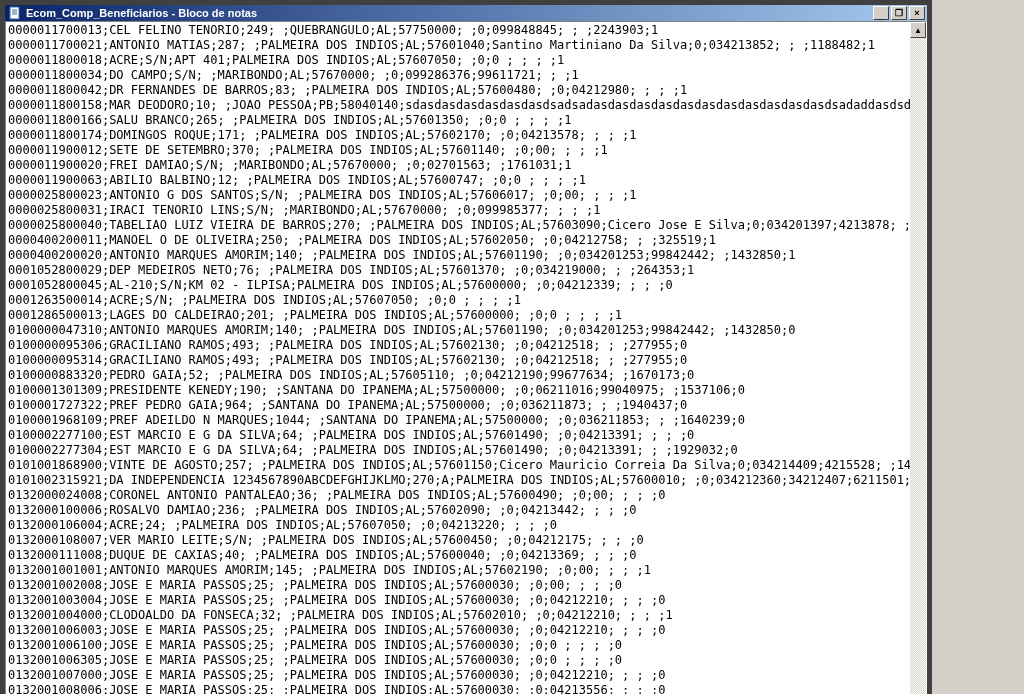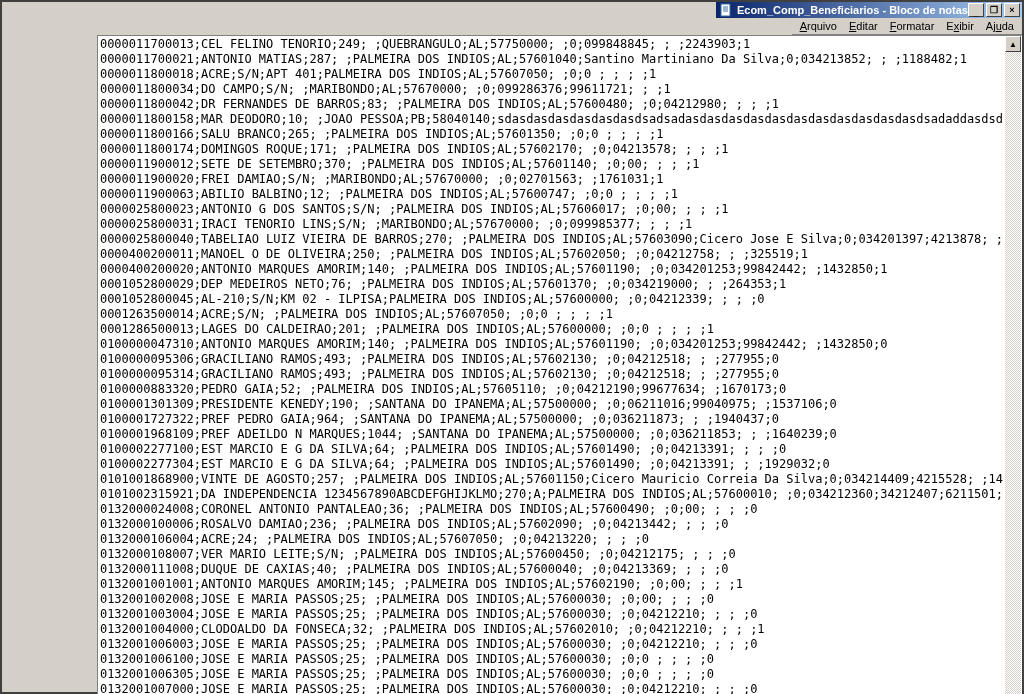--- a/index.html
+++ b/index.html
@@ -1,17 +1,17 @@
 <!DOCTYPE html>
 <html><head>
 <meta charset="utf-8">
 <style>
 * { margin: 0; padding: 0; box-sizing: border-box; }
 html, body { width: 1024px; height: 694px; overflow: hidden; font-family: Tahoma, sans-serif; font-size: 11px; background: #d4d0c8; }
-.window { width: 1024px; height: 694px; display: flex; flex-direction: column; border: 2px solid #404040; align-items: flex-end; }
+.window { width: 932px; height: 694px; display: flex; flex-direction: column; border: 5px solid #404040; }
 .titlebar { height: 20px; background: linear-gradient(to right, #0a246a, #a6caf0); display: flex; align-items: center; padding: 0 2px; color: white; font-weight: bold; }
 .titlebar .icon { width: 16px; height: 16px; margin-right: 3px; display: inline-flex; align-items: center; justify-content: center; }
 .titlebar .title { flex: 1; white-space: nowrap; overflow: hidden; }
 .winbtns { display: flex; gap: 2px; }
 .winbtn { width: 16px; height: 14px; background: #d4d0c8; border: 1px solid; border-color: #fff #404040 #404040 #fff; display: flex; align-items: center; justify-content: center; font-family: Marlett, Arial; font-size: 9px; color: black; }
 .menubar { height: 19px; background: #d4d0c8; display: flex; align-items: center; padding: 0 2px; border-bottom: 1px solid #808080; }
 .menuitem { padding: 2px 6px; cursor: default; }
 .menuitem u { text-decoration: underline; }
 .editor-wrap { flex: 1; display: flex; flex-direction: column; background: white; border: 1px solid; border-color: #808080 #fff #fff #808080; margin: 0; position: relative; }
 .editor { flex: 1; font-family: "Lucida Console", Consolas, monospace; font-size: 12px; line-height: 15px; white-space: pre; overflow: hidden; padding: 1px 2px; color: black; }
@@ -41,27 +41,20 @@
         </div>
       <div class="winbtn">
           <span style="font-family:Arial;font-size:9px">❐</span>
         </div>
       <div class="winbtn">
           <span style="font-family:Arial;font-weight:bold">×</span>
         </div>
     </div>
   </div>
 
-  <div class="menubar">
-    <div class="menuitem"><u>A</u><span>rquivo</span></div>
-    <div class="menuitem"><u>E</u><span>ditar</span></div>
-    <div class="menuitem"><u>F</u><span>ormatar</span></div>
-    <div class="menuitem"><span>E</span><u>x</u><span>ibir</span></div>
-    <div class="menuitem"><span>Aj</span><u>u</u><span>da</span></div>
-  </div>
 
   <div class="editor-wrap">
     <div class="editor-row">
       <div class="editor" id="editor">0000011700013;CEL FELINO TENORIO;249; ;QUEBRANGULO;AL;57750000; ;0;099848845; ; ;2243903;1
 0000011700021;ANTONIO MATIAS;287; ;PALMEIRA DOS INDIOS;AL;57601040;Santino Martiniano Da Silva;0;034213852; ; ;1188482;1
 0000011800018;ACRE;S/N;APT 401;PALMEIRA DOS INDIOS;AL;57607050; ;0;0 ; ; ; ;1
 0000011800034;DO CAMPO;S/N; ;MARIBONDO;AL;57670000; ;0;099286376;99611721; ; ;1
 0000011800042;DR FERNANDES DE BARROS;83; ;PALMEIRA DOS INDIOS;AL;57600480; ;0;04212980; ; ; ;1
 0000011800158;MAR DEODORO;10; ;JOAO PESSOA;PB;58040140;sdasdasdasdasdasdasdsadsadasdasdasdasdasdasdasdasdasdasdasdsadaddasdsd
 0000011800166;SALU BRANCO;265; ;PALMEIRA DOS INDIOS;AL;57601350; ;0;0 ; ; ; ;1

